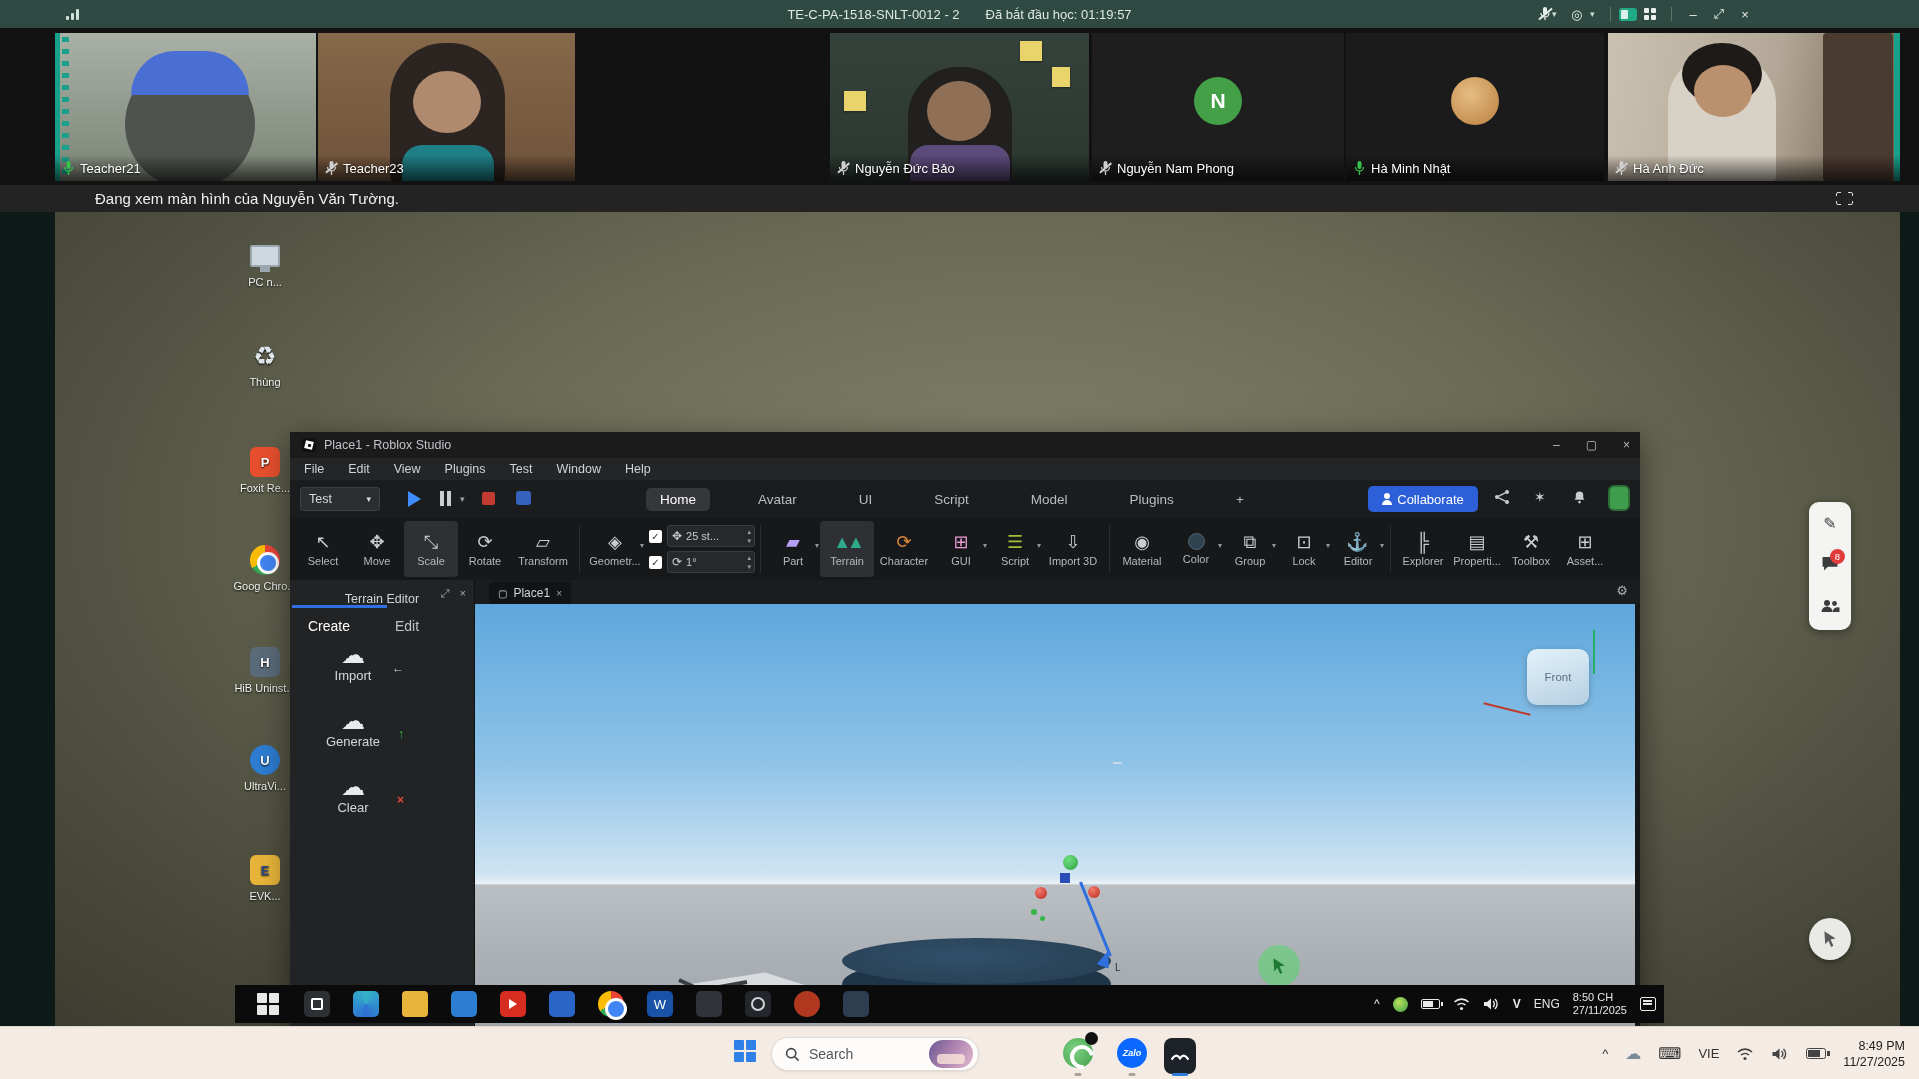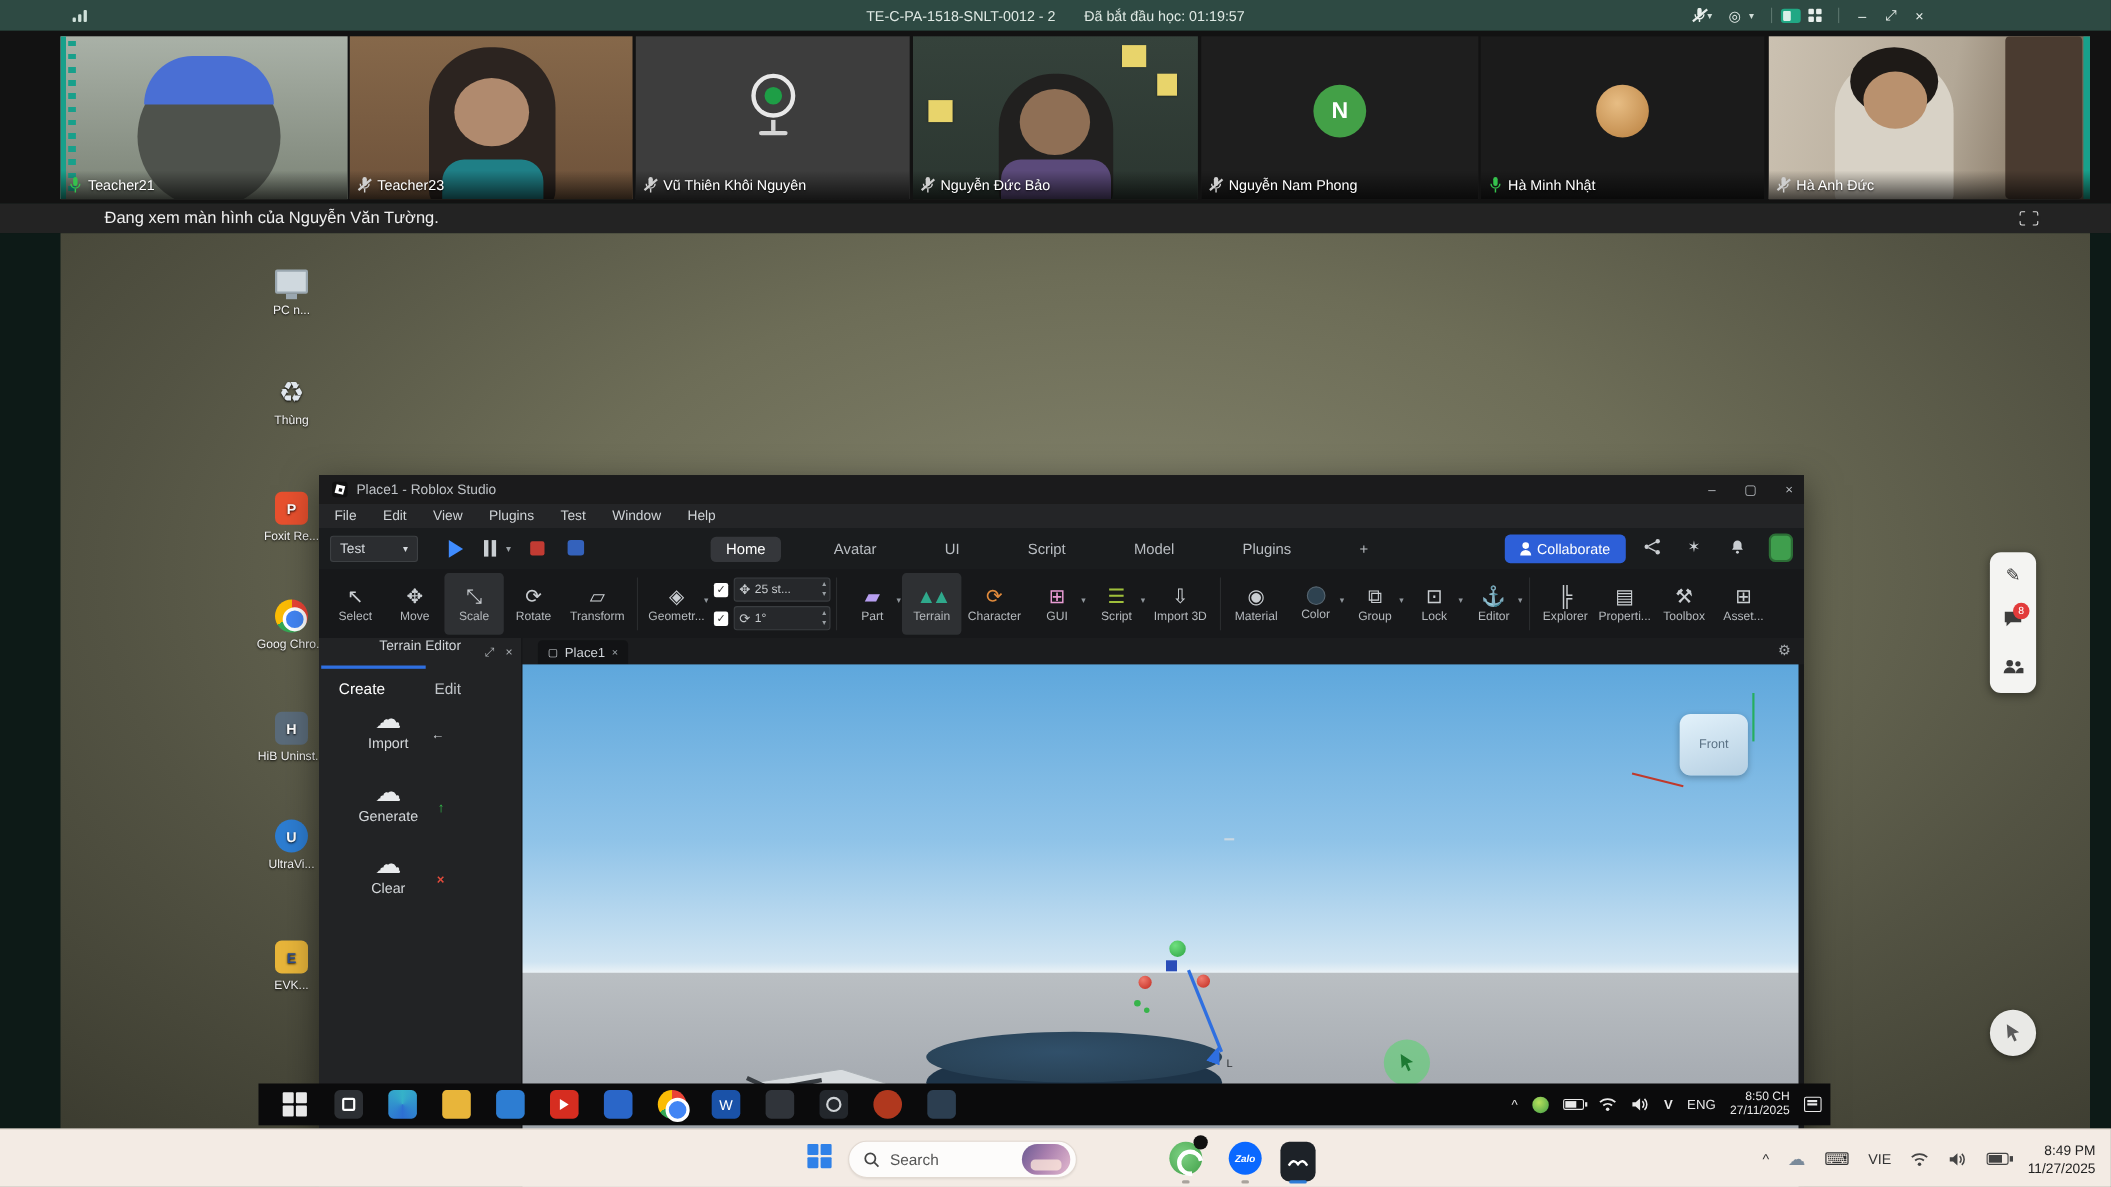--- a/index.html
+++ b/index.html
@@ -96,21 +96,21 @@
 .snapcol{display:flex;flex-direction:column;gap:4px;margin-left:4px;flex:0 0 auto}
 .snaprow{display:flex;align-items:center;gap:5px}
 .chk{width:13px;height:13px;background:#fff;border-radius:2px;color:#333;font-size:10px;line-height:13px;text-align:center}
 .snapbox{width:88px;height:22px;background:#26282b;border:1px solid #3a3d40;border-radius:3px;color:#c6cacd;font-size:11px;display:flex;align-items:center;gap:4px;padding:0 4px;position:relative}
 .snapbox .st{position:absolute;right:3px;top:1px;display:flex;flex-direction:column;line-height:9px;font-size:7px;color:#9aa0a5}
 .gl.c-part{color:#b79ef0}.gl.c-ter{color:#2fa98c}.gl.c-char{color:#e08a3c}.gl.c-gui{color:#e89bd3}.gl.c-scr{color:#9fbf3b}
 .colorcirc{width:17px;height:17px;border-radius:50%;background:#2e4250;border:1px solid #55646f}
 
 
 .tpanel{position:absolute;left:0;top:148px;width:185px;height:554px;background:#222325;border-right:1px solid #101113}
-.tphead{position:relative;height:26px;display:flex;align-items:flex-start;justify-content:center;color:#d0d4d8;font-size:12.5px}
+.tphead{position:relative;height:26px;display:flex;align-items:flex-end;justify-content:center;color:#d0d4d8;font-size:12.5px}
 .tpicos{position:absolute;right:8px;top:0;height:26px;display:flex;align-items:center;gap:10px;color:#a7abaf;font-size:11px}
 .bluebar{position:absolute;left:2px;top:25px;width:95px;height:3px;background:#2f6fe0}
 .tptabs{position:absolute;left:0;top:32px;width:100%;display:flex;color:#c0c4c8;font-size:14px}
 .tptabs div{padding:6px 0;width:78px;text-align:center}
 .tptabs .act{color:#fff}
 .tact{position:absolute;left:18px;width:90px;text-align:center;color:#d5d8db;font-size:13px}
 .tact .cl{font-size:24px;color:#e8eaec;line-height:26px;position:relative;display:inline-block}
 .tact .sub{position:absolute;right:-6px;bottom:2px;font-size:12px;font-weight:bold}
 
 
@@ -136,21 +136,21 @@
 .cursorglow{position:absolute;left:783px;top:341px;width:42px;height:42px;border-radius:50%;background:rgba(76,217,100,.5);display:flex;align-items:center;justify-content:center}
 .hdash{position:absolute;left:638px;top:158px;width:9px;height:2px;background:#d8dde1;opacity:.8}
 
 
 .stask{position:absolute;left:235px;top:773px;width:1429px;height:38px;background:#0b0b0c;display:flex;align-items:center;color:#e8e8e8}
 .stico{width:26px;height:26px;border-radius:5px;margin-right:23px;flex:0 0 auto;position:relative;display:flex;align-items:center;justify-content:center;font-size:13px;color:#fff}
 .winlogo{display:grid;grid-template-columns:10px 10px;grid-template-rows:10px 10px;gap:2px}
 .winlogo i{background:#e8e8e8;border-radius:1px}
 .winlogo.blue i{background:#2f81e8}
 .stray{position:absolute;right:8px;top:0;height:38px;display:flex;align-items:center;gap:13px;font-size:12px;color:#e8e8e8}
-.sclock{text-align:right;font-size:11px;line-height:13px}
+.sclock{font-size:11px;line-height:13px}
 .batt{width:19px;height:10px;border:1.4px solid #e8e8e8;border-radius:2px;position:relative}
 .batt::before{content:"";position:absolute;left:1px;top:1px;bottom:1px;width:10px;background:#e8e8e8}
 .batt::after{content:"";position:absolute;right:-4px;top:2px;width:2px;height:4px;background:#e8e8e8}
 .notifico{width:16px;height:14px;border:1.4px solid #e8e8e8;border-radius:2px;position:relative}
 .notifico::before{content:"";position:absolute;left:2px;top:2px;width:9px;height:1.6px;background:#e8e8e8;box-shadow:0 3px 0 #e8e8e8}
 
 
 .sidepanel{position:absolute;left:1809px;top:290px;width:42px;height:128px;background:#f4f4f2;border-radius:10px;box-shadow:0 2px 8px rgba(0,0,0,.4);display:flex;flex-direction:column;align-items:center;justify-content:space-around;color:#3c3c3c}
 .badge{position:absolute;right:-6px;top:-7px;min-width:15px;height:15px;border-radius:8px;background:#e23b3b;color:#fff;font-size:9.5px;display:flex;align-items:center;justify-content:center;padding:0 3px}
 .pointerbtn{position:absolute;left:1809px;top:706px;width:42px;height:42px;border-radius:50%;background:#e9e9e6;box-shadow:0 2px 6px rgba(0,0,0,.4);display:flex;align-items:center;justify-content:center}
@@ -240,35 +240,20 @@
       <div class="nm">
           <span class="micg off"><svg width="11" height="15" viewBox="0 0 11 15">
               <rect x="3.5" y="0" width="4" height="8" rx="2" fill="#cfcfcf"></rect>
               <path d="M1.5 6a4 4 0 0 0 8 0" fill="none" stroke="#cfcfcf" stroke-width="1.3"></path>
               <line x1="5.5" y1="10.5" x2="5.5" y2="14" stroke="#cfcfcf" stroke-width="1.3"></line>
             </svg></span>
           <span>Teacher23</span>
         </div>
     </div>
 
-    <div class="tile" style="left:578px;width:249px;background:#3d3d3d">
-      <span class="camlogo">
-          <i></i>
-        </span>
-        <span class="camstand"></span>
-        <span class="cambase"></span>
-      <div class="nm">
-          <span class="micg off"><svg width="11" height="15" viewBox="0 0 11 15">
-              <rect x="3.5" y="0" width="4" height="8" rx="2" fill="#cfcfcf"></rect>
-              <path d="M1.5 6a4 4 0 0 0 8 0" fill="none" stroke="#cfcfcf" stroke-width="1.3"></path>
-              <line x1="5.5" y1="10.5" x2="5.5" y2="14" stroke="#cfcfcf" stroke-width="1.3"></line>
-            </svg></span>
-          <span>Vũ Thiên Khôi Nguyên</span>
-        </div>
-    </div>
 
     <div class="tile" style="left:830px;width:259px;background:linear-gradient(#35423b,#2b3630)">
       <span class="note" style="left:14px;top:58px"></span>
         <span class="note" style="left:190px;top:8px"></span>
         <span class="note" style="left:222px;top:34px;width:18px"></span>
       <span class="blob" style="left:78px;top:34px;width:104px;height:120px;background:#21201f;border-radius:50px 50px 12px 12px"></span>
       <span class="blob" style="left:97px;top:48px;width:64px;height:60px;background:#8f6f55"></span>
       <span class="blob" style="left:80px;top:112px;width:100px;height:48px;background:#5b4a7a;border-radius:18px 18px 0 0"></span>
       <div class="nm">
           <span class="micg off"><svg width="11" height="15" viewBox="0 0 11 15">

